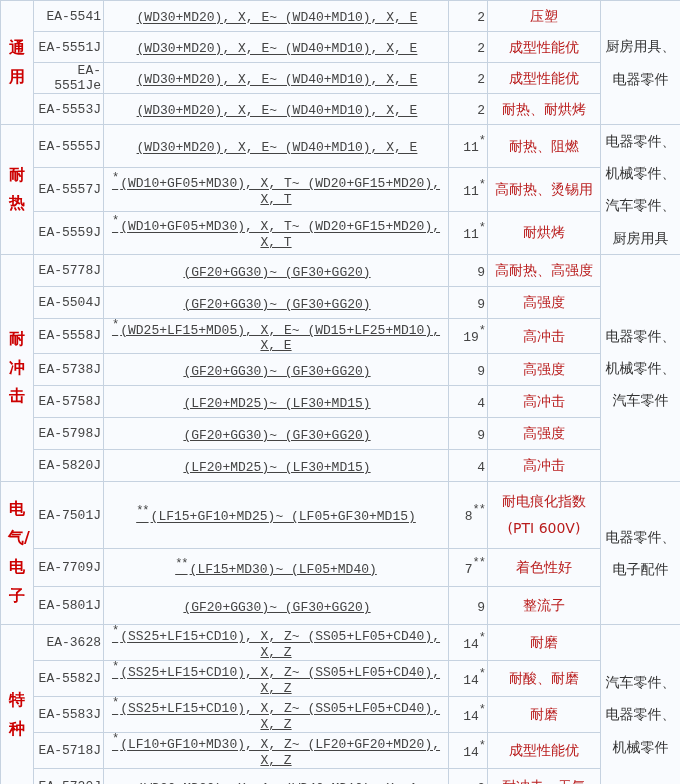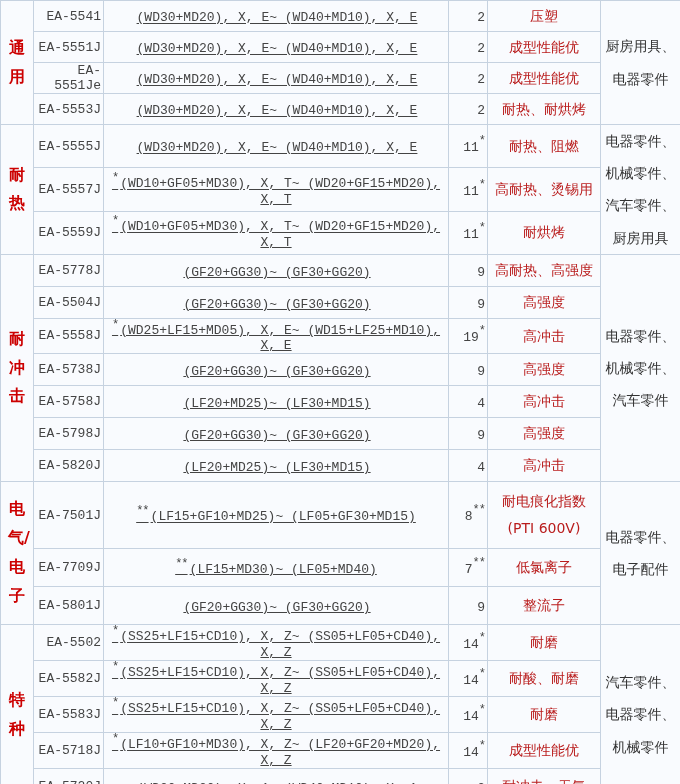--- a/index.html
+++ b/index.html
@@ -154,34 +154,34 @@
     <td class="num"><span>8</span><sup>**</sup></td>
     <td class="prop">耐电痕化指数
 (PTI 600V)</td>
     <td class="app" rowspan="3">电器零件、
 电子配件</td>
   </tr>
   <tr class="r38">
     <td class="code">EA-7709J</td>
     <td class="formula"><sup>**</sup><span>(LF15+MD30)~ (LF05+MD40)</span></td>
     <td class="num"><span>7</span><sup>**</sup></td>
-    <td class="prop">低氯离子</td>
+    <td class="prop">着色性好</td>
   </tr>
   <tr class="r38">
     <td class="code">EA-5801J</td>
     <td class="formula"><sup></sup><span>(GF20+GG30)~ (GF30+GG20)</span></td>
     <td class="num"><span>9</span><sup></sup></td>
     <td class="prop">整流子</td>
   </tr>
 
   <tr class="r36">
     <td class="cat" rowspan="5">
           <div class="vtext">特种</div>
         </td>
-    <td class="code">EA-5502</td>
+    <td class="code">EA-3628</td>
     <td class="formula"><sup>*</sup><span>(SS25+LF15+CD10), X, Z~ (SS05+LF05+CD40), X, Z</span></td>
     <td class="num"><span>14</span><sup>*</sup></td>
     <td class="prop">耐磨</td>
     <td class="app" rowspan="5">汽车零件、
 电器零件、
 机械零件</td>
   </tr>
   <tr class="r36">
     <td class="code">EA-5582J</td>
     <td class="formula"><sup>*</sup><span>(SS25+LF15+CD10), X, Z~ (SS05+LF05+CD40), X, Z</span></td>

